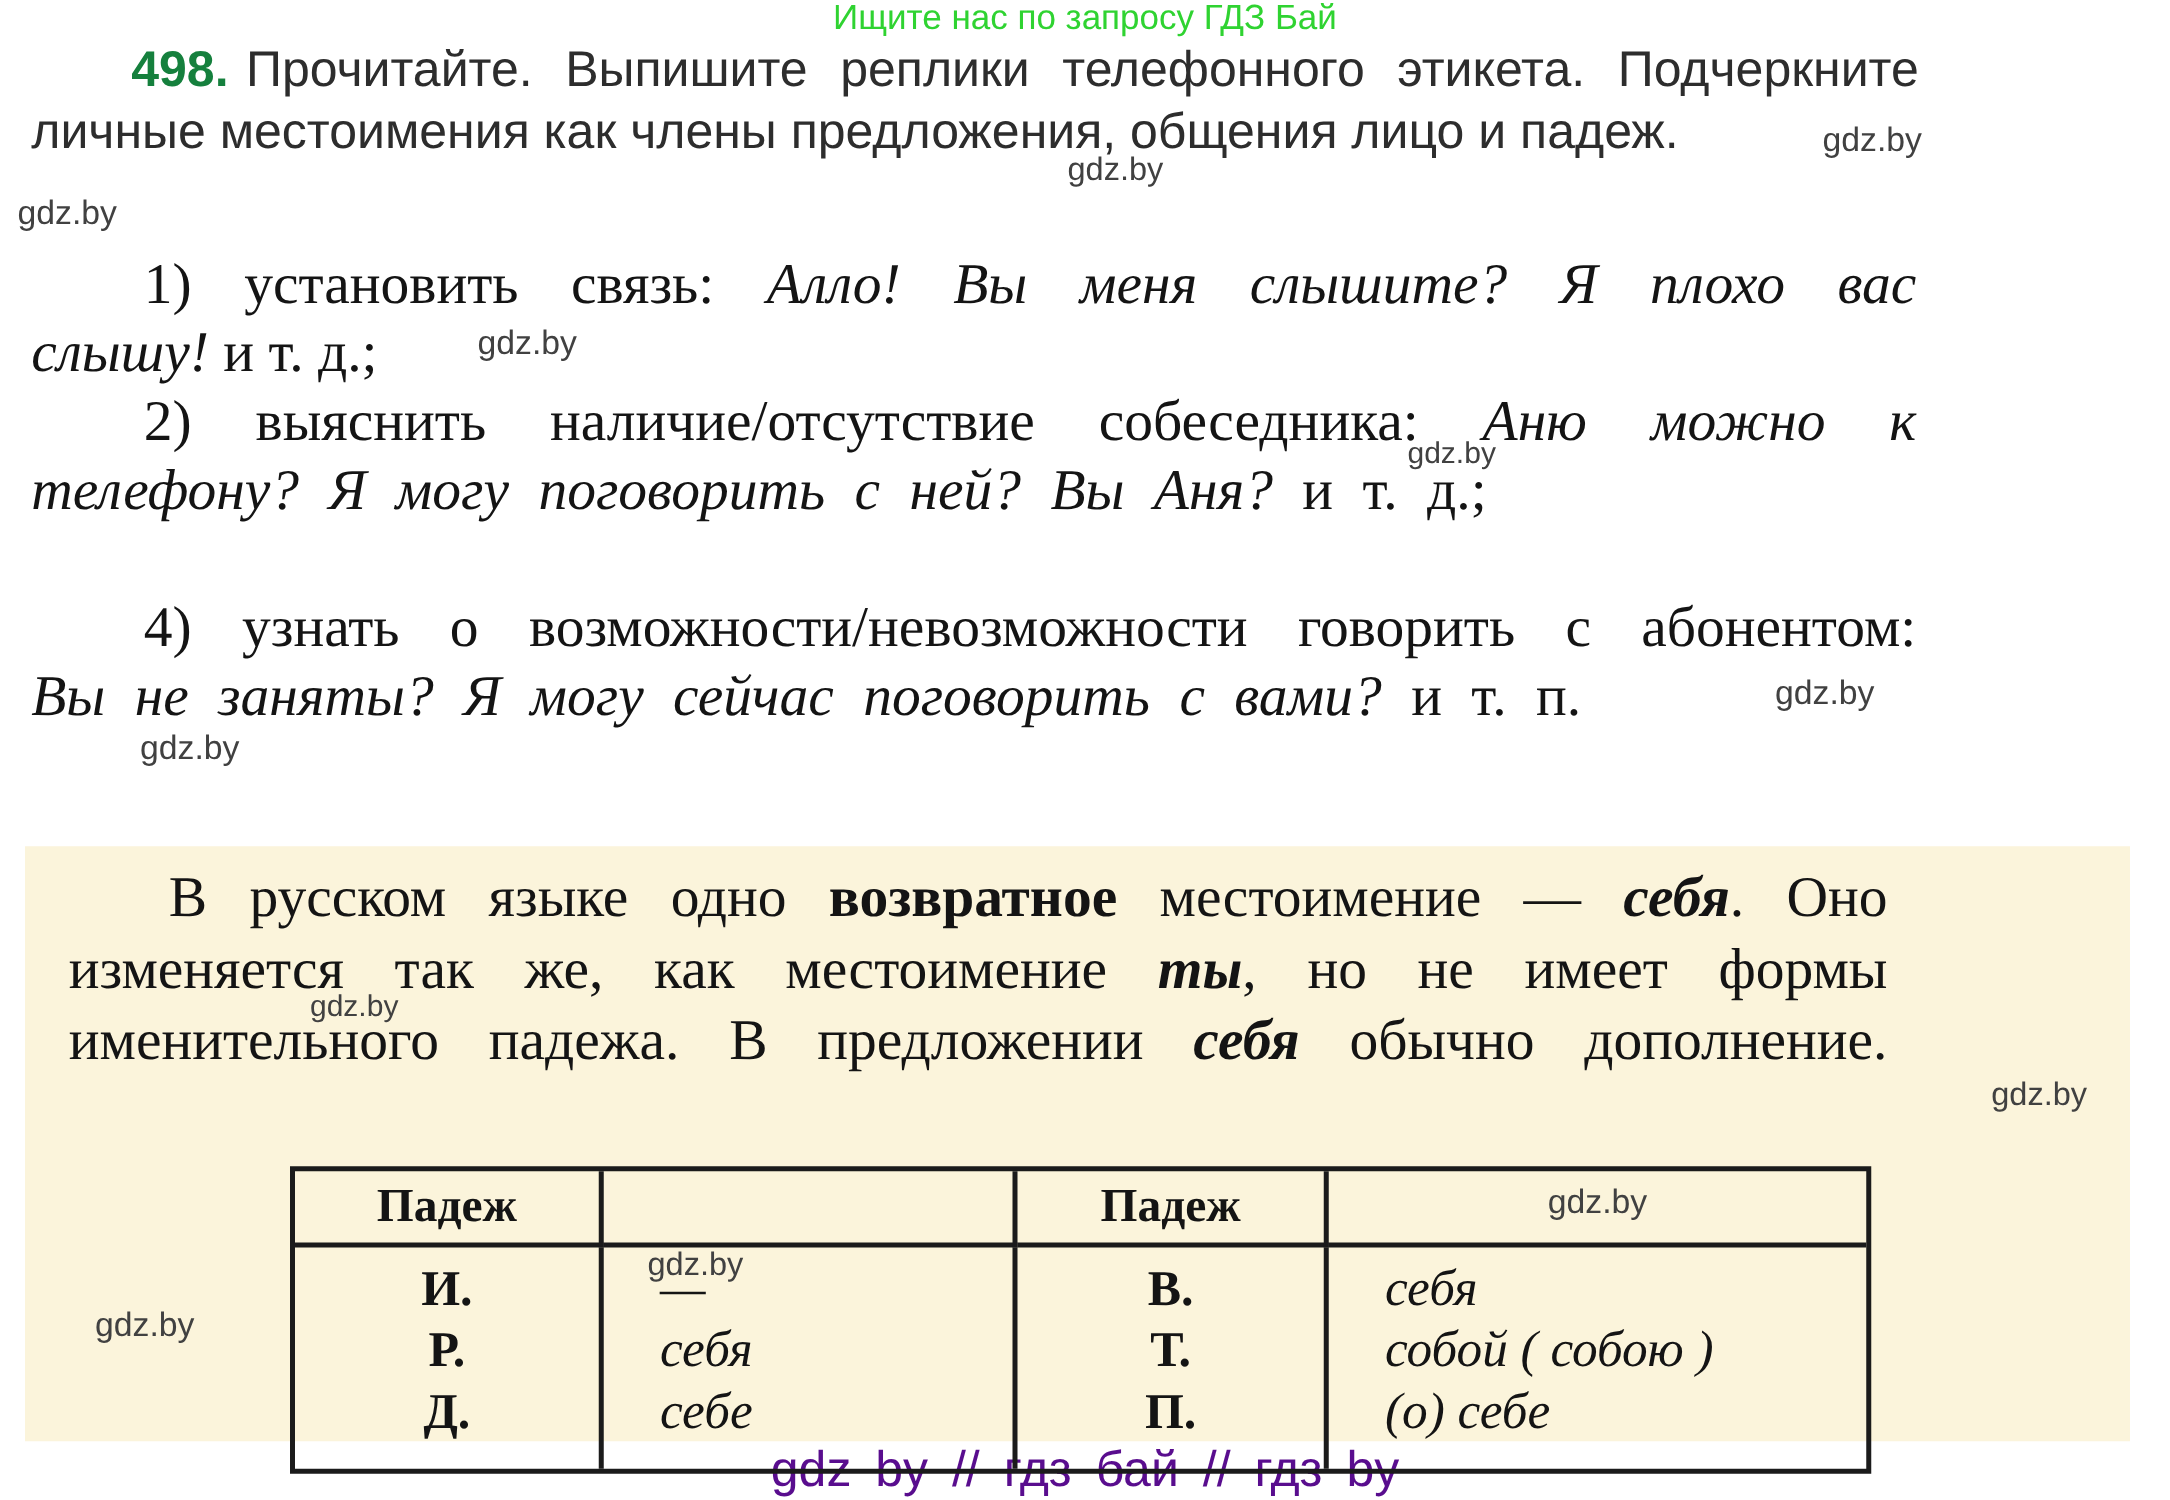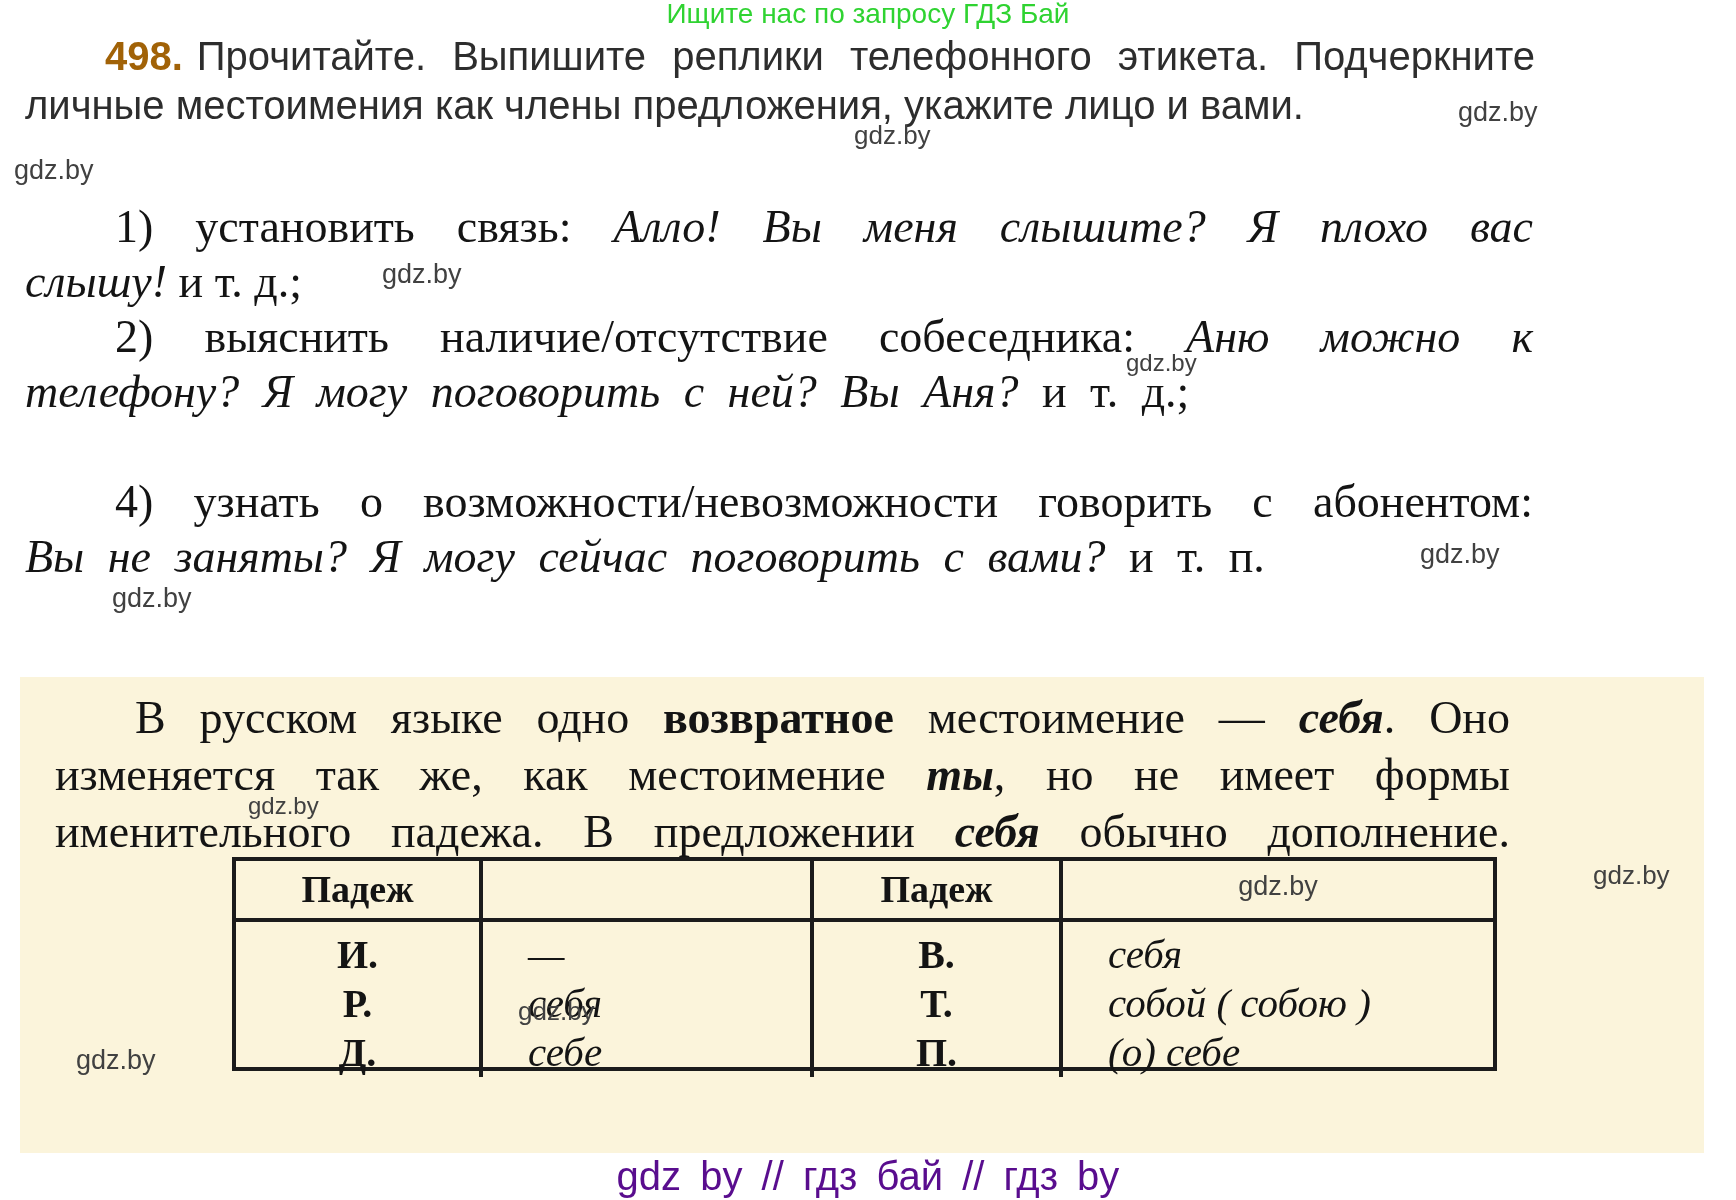--- a/index.html
+++ b/index.html
@@ -10,39 +10,39 @@
   .promo{position:absolute;top:-2px;left:0;width:100%;text-align:center;
          font-family:"Liberation Sans", sans-serif;font-size:28px;line-height:32px;
          color:#2fd331;font-weight:400;}
 
   
   .task-line{position:absolute;left:25px;width:1510px;
              font-family:"Liberation Sans", sans-serif;font-size:40px;line-height:49px;
              color:#2d2d2d;}
   .task-line.first{top:32px;padding-left:80px;width:1430px;text-align:justify;text-align-last:justify;}
   .task-line.second{top:81px;}
-  .task-num{color:#a16207;font-weight:bold;margin-right:14px;}
+  .task-num{color:#15803d;font-weight:bold;margin-right:14px;}
 
   
   .bline{position:absolute;left:25px;width:1508px;font-size:46px;line-height:52px;}
   .bline.indent{padding-left:90px;width:1418px;}
   .bline.just{text-align:justify;text-align-last:justify;font-family:Liberation Serif, serif;}
   .bline.wsp{word-spacing:12px;}
   .bline i{font-style:italic;}
 
   
   .rule-box{position:absolute;left:20px;top:677px;width:1684px;height:476px;background:#fbf4db;z-index:1;}
   .rline{position:absolute;left:55px;width:1455px;font-size:46px;line-height:52px;z-index:2;}
   .rline.first{padding-left:80px;width:1375px;}
   .rline.just{text-align:justify;text-align-last:justify;}
   .bi{font-weight:bold;font-style:italic;}
   .bd{font-weight:bold;}
 
   
-  .rule-table{position:absolute;left:232px;top:857px;width:1265px;height:214px;
+  .rule-table{position:absolute;left:232px;top:933px;width:1265px;height:246px;
               border:4px solid #1b1b1b;box-sizing:border-box;display:grid;
               grid-template-columns:247px 331px 249px 1fr;grid-template-rows:61px 1fr;z-index:2;}
   .cell{box-sizing:border-box;}
   .cell.rb{border-right:4px solid #1b1b1b;}
   .cell.hb{border-bottom:4px solid #1b1b1b;}
   .hdr{font-size:38px;font-weight:bold;text-align:center;line-height:57px;}
   .hdr-wm{text-align:center;line-height:57px;}
   .body-cell{padding-top:8px;}
   .case-col span{display:block;text-align:center;font-weight:bold;font-size:40px;line-height:49px;}
   .form-col span{display:block;font-style:italic;font-size:41px;line-height:49px;padding-left:45px;}
@@ -59,21 +59,21 @@
           color:#590d8e;word-spacing:8px;}
 </style>
 </head>
 <body>
 
 <div class="page">
 
   <div class="promo">Ищите нас по запросу ГДЗ Бай</div>
 
   <div class="task-line first"><span class="task-num">498.</span><span>Прочитайте. Выпишите реплики телефонного этикета. Подчеркните</span></div>
-  <div class="task-line second">личные местоимения как члены предложения, укажите лицо и вами.</div>
+  <div class="task-line second">личные местоимения как члены предложения, общения лицо и падеж.</div>
 
   <span class="wm" style="left:1458px;top:98px;">gdz.by</span>
   <span class="wm md" style="left:854px;top:122px;">gdz.by</span>
   <span class="wm" style="left:14px;top:156px;">gdz.by</span>
 
 
   <div class="bline indent just" style="top:201px;"><span>1) установить связь: </span><i>Алло! Вы меня слышите? Я плохо вас</i></div>
 
   <div class="bline" style="top:256px;"><i>слышу!</i><span> и т. д.;</span></div>
   <span class="wm" style="left:382px;top:260px;">gdz.by</span>

